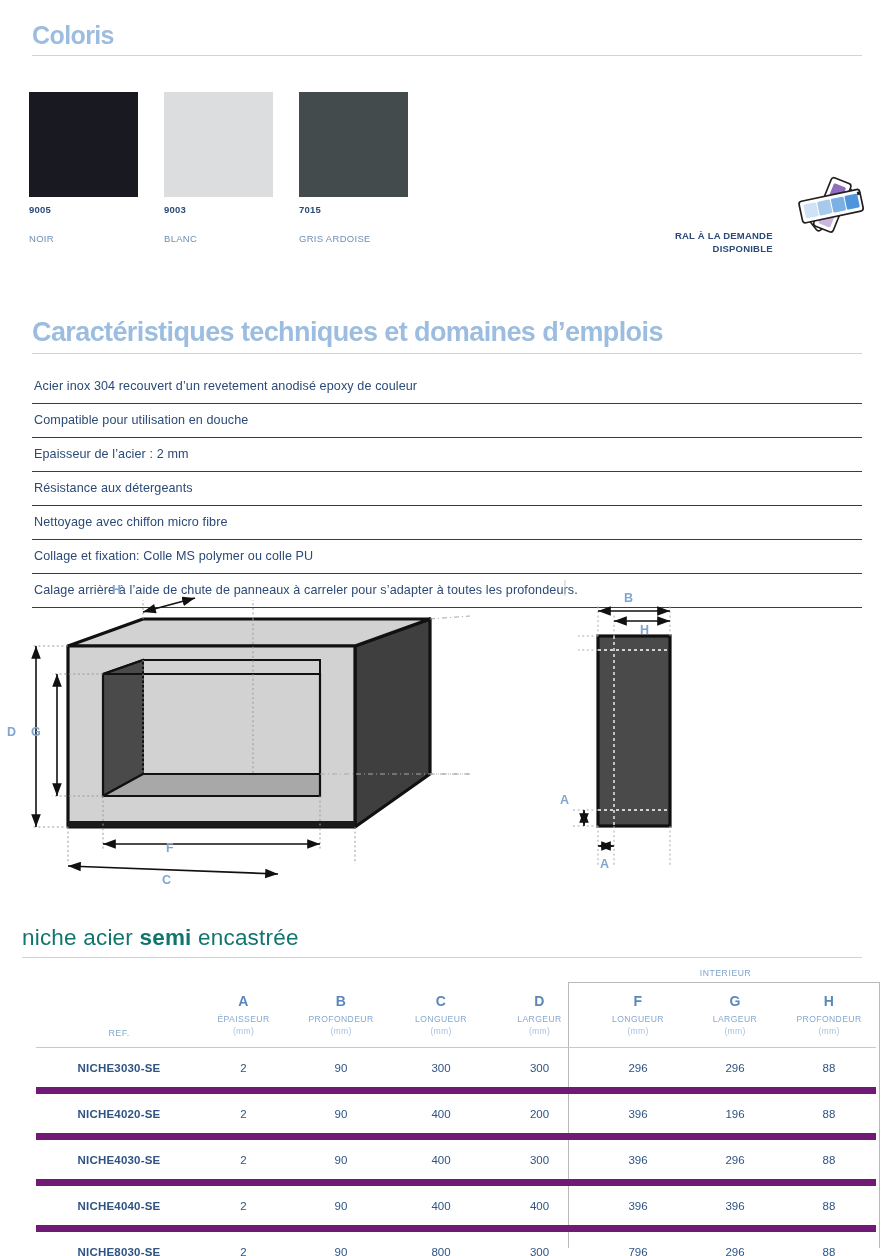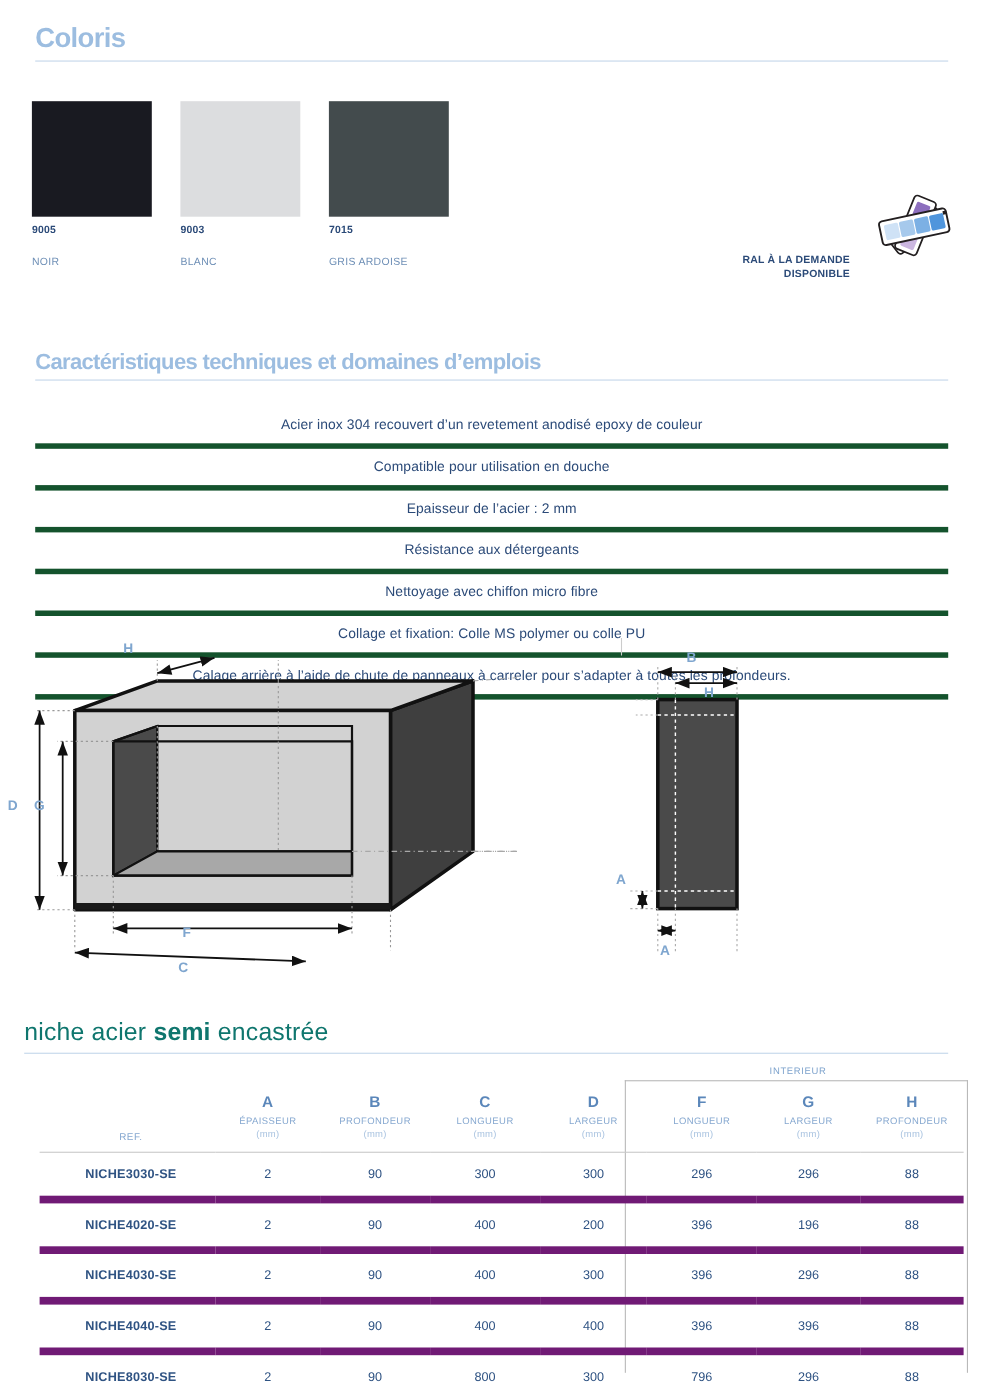--- a/index.html
+++ b/index.html
@@ -32,21 +32,21 @@
     margin-top: 5px;
     height: 1px;
     background: #c3d6ea;
     width: 100%;
   }
 
   #head-coloris { top: 22px; }
   #head-coloris .title { font-size: 25px; }
 
   #head-carac { top: 318px; }
-  #head-carac .title { font-size: 20px; }
+  #head-carac .title { font-size: 27px; }
 
   
   .swatch-row {
     position: absolute;
     top: 92px;
     left: 29px;
     display: flex;
     gap: 26px;
   }
   .swatch { width: 109px; }
@@ -93,23 +93,22 @@
   .feature-list {
     position: absolute;
     top: 370px;
     left: 32px;
     width: 830px;
   }
   .feature-item {
     font-size: 12.6px;
     color: #2b4a78;
     padding: 9px 2px 10px 2px;
-    border-bottom: 5px solid #14532d;
+    border-bottom: 1px solid #14532d;
     letter-spacing: 0.1px;
-    text-align: center;
   }
 
   
   .drawing-wrap {
     position: absolute;
     top: 578px;
     left: 0;
     width: 894px;
     height: 330px;
   }

